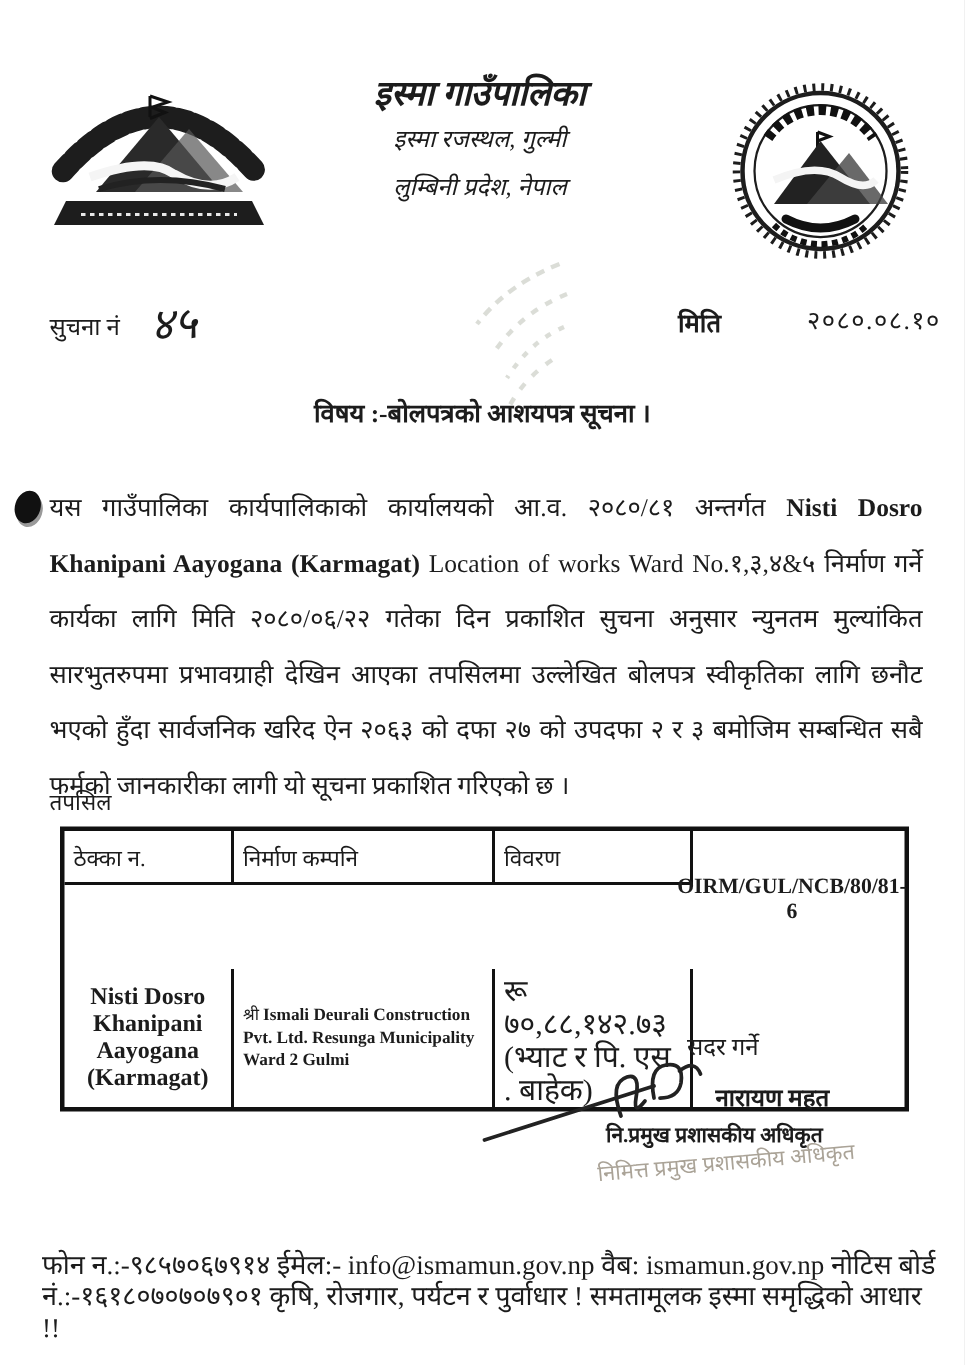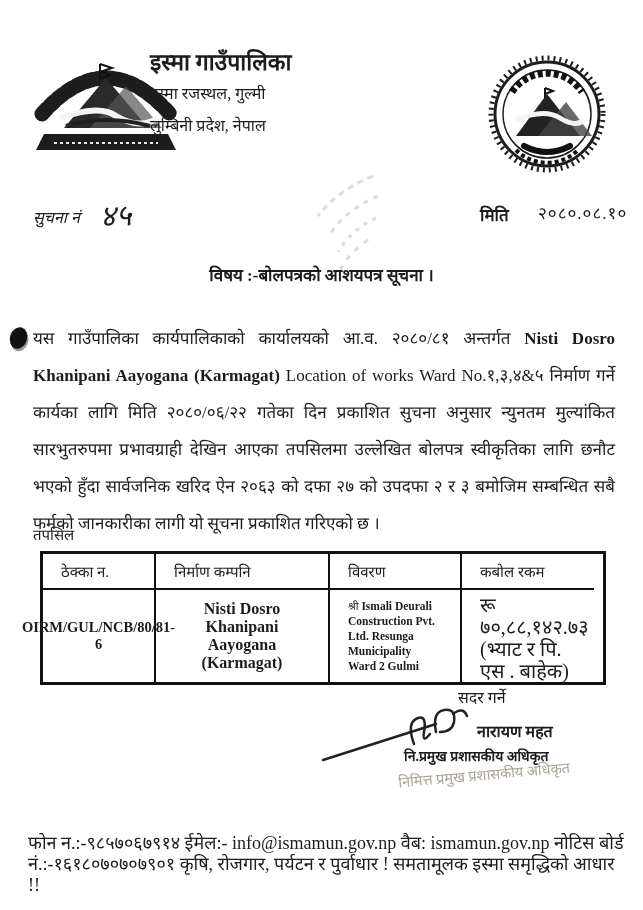--- a/index.html
+++ b/index.html
@@ -4,44 +4,44 @@
 <style>
   html,body{margin:0;padding:0;background:#e8e8e8;}
   .page{
     position:relative;width:643px;height:910px;margin:0 auto;
     background:#ffffff;overflow:hidden;
     font-family:"Liberation Serif","DejaVu Serif",serif;
     color:#1c1c1c;
   }
   .abs{position:absolute;}
   
-  .head-center{left:150px;top:48px;width:340px;text-align:left;}
+  .head-center{left:150px;top:48px;width:340px;text-align:center;font-style:italic;}
   .org1{font-size:23px;font-weight:bold;line-height:30px;}
   .org2{font-size:25px;font-weight:bold;line-height:40px;}
   .addr{font-size:16px;line-height:32px;}
   .logo-left{left:30px;top:56px;width:152px;height:110px;}
   .logo-right{left:486px;top:54px;width:122px;height:124px;}
   
-  .notice-label{left:33px;top:206px;font-size:16px;font-style:italic;}
+  .notice-label{left:33px;top:206px;font-size:16px;}
   .notice-no{left:100px;top:194px;font-size:30px;font-style:italic;transform:rotate(-3deg);font-family:"DejaVu Serif",serif;}
-  .date-label{left:480px;top:203px;font-size:17px;font-weight:bold;}
+  .date-label{left:452px;top:203px;font-size:17px;font-weight:bold;}
   .date-value{left:538px;top:201px;font-size:17px;letter-spacing:1px;}
   .faint-stamp{left:278px;top:168px;width:140px;height:115px;opacity:.35;}
   
   .subject{left:0;top:263px;width:643px;text-align:center;font-size:17px;font-weight:bold;}
   
   .body-par{left:33px;top:320px;width:582px;font-size:17px;line-height:37px;text-align:justify;}
   .body-par b{font-family:"Liberation Serif",serif;}
   .bullet-dot{left:10px;top:327px;width:17px;height:22px;background:#111;border-radius:50%;transform:rotate(18deg);box-shadow:2px 2px 0 0 #9a9a9a;}
   .ink-oval{left:44px;top:605px;width:24px;height:37px;background:#0a0a0a;border-radius:50%;transform:rotate(10deg);}
   
   .tapasil{left:33px;top:524px;font-size:15px;}
   .tbl{left:40px;top:551px;width:560px;border:3px solid #111;display:grid;
        grid-template-columns:113px 174px 132px 132px;background:#fff;}
-  .cell{border-right:2px solid #111;border-bottom:2px solid #111;padding:4px 18px;box-sizing:border-box;}
+  .cell{border-right:2px solid #111;border-bottom:2px solid #111;padding:4px 6px;box-sizing:border-box;}
   .cell:nth-child(4n){border-right:none;}
   .row2 .cell,.cell.last-row{border-bottom:none;}
   .th{height:36px;font-size:15px;display:flex;align-items:center;}
   .td{height:92px;font-size:15px;}
   .td.center{display:flex;align-items:center;justify-content:center;text-align:center;font-weight:bold;font-size:14.5px;}
   .td.company{font-size:11.5px;font-weight:bold;line-height:15px;display:flex;flex-direction:column;justify-content:center;}
   .td.amount{font-size:20px;line-height:22px;}
   .shri{font-size:11px;font-weight:normal;}
   
   .sadar{left:458px;top:686px;font-size:16px;}
@@ -106,21 +106,20 @@
   <div class="abs bullet-dot"></div>
   <div class="abs body-par"><span>यस गाउँपालिका कार्यपालिकाको कार्यालयको आ.व. २०८०/८१ अन्तर्गत </span><b>Nisti Dosro Khanipani Aayogana (Karmagat)</b><span> Location of works Ward No.१,३,४&amp;५ निर्माण गर्ने कार्यका लागि मिति २०८०/०६/२२ गतेका दिन प्रकाशित सुचना अनुसार न्युनतम मुल्यांकित सारभुतरुपमा प्रभावग्राही देखिन आएका तपसिलमा उल्लेखित बोलपत्र स्वीकृतिका लागि छनौट भएको हुँदा सार्वजनिक खरिद ऐन २०६३ को दफा २७ को उपदफा २ र ३ बमोजिम सम्बन्धित सबै फर्मको जानकारीका लागी यो सूचना प्रकाशित गरिएको छ ।</span></div>
 
   <div class="abs tapasil">तपसिल</div>
   <div class="abs ink-oval"></div>
 
   <div class="abs tbl">
     <div class="cell th">ठेक्का न.</div>
     <div class="cell th">निर्माण कम्पनि</div>
     <div class="cell th">विवरण</div>
-    <div class="cell th">कबोल रकम</div>
 
     <div class="cell td center last-row">OIRM/GUL/NCB/80/81-6</div>
     <div class="cell td center last-row" style="font-size:16px;">Nisti Dosro Khanipani Aayogana (Karmagat)</div>
     <div class="cell td company last-row">
         <span><span class="shri">श्री </span><span>Ismali Deurali Construction Pvt. Ltd. Resunga Municipality Ward 2 Gulmi</span></span>
       </div>
     <div class="cell td amount last-row">रू ७०,८८,१४२.७३ (भ्याट र पि. एस . बाहेक)</div>
   </div>
 
   <div class="abs sadar">सदर गर्ने</div>

